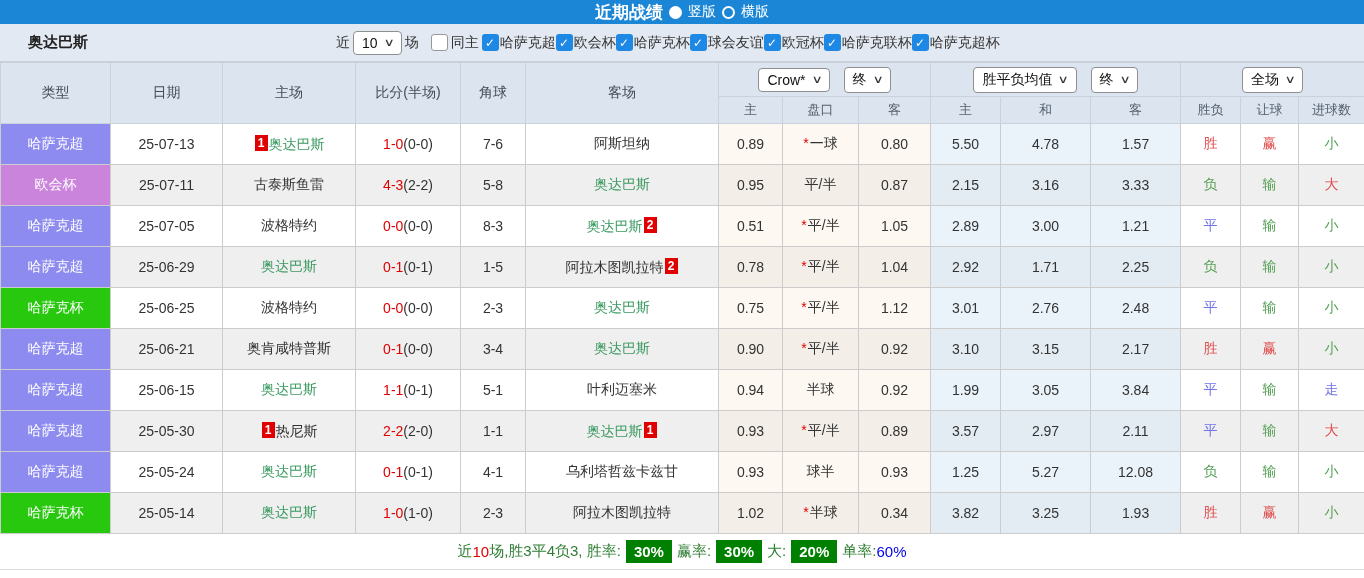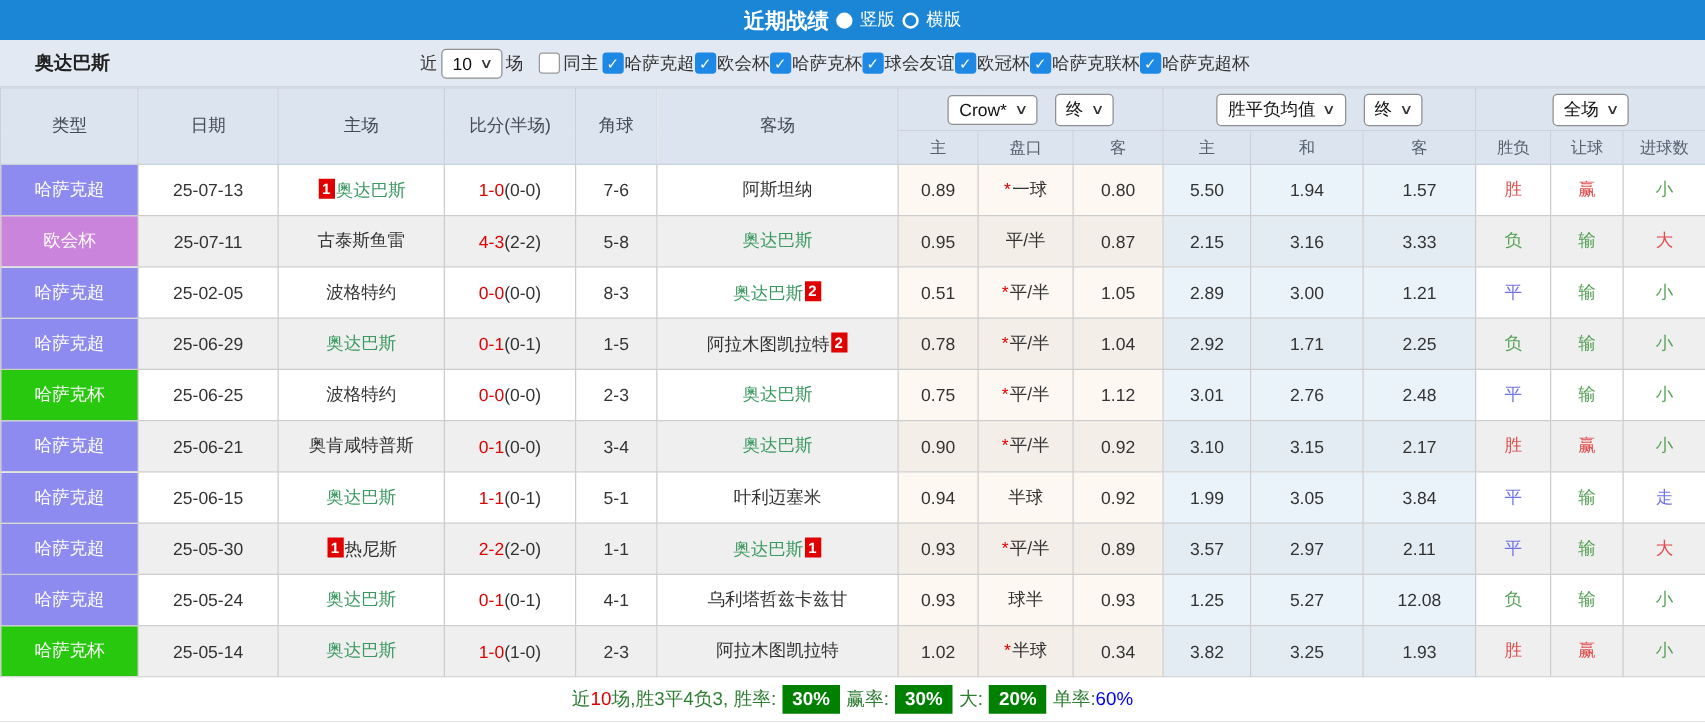--- a/index.html
+++ b/index.html
@@ -1,20 +1,20 @@
 <!DOCTYPE html>
 <html><head>
 <meta charset="utf-8">
 <style>
   * { box-sizing: border-box; margin: 0; padding: 0; }
   html,body { width: 1364px; background: #fff; font-family: "Liberation Sans", "DejaVu Sans", sans-serif; }
   .page { width: 1364px; }
 
   
-  .topbar { height: 32px; background: #1b86d6; display: flex; align-items: center; justify-content: center; gap: 6px; color: #fff; }
+  .topbar { height: 24px; background: #1b86d6; display: flex; align-items: center; justify-content: center; gap: 6px; color: #fff; }
   .topbar .title { font-size: 17px; font-weight: bold; }
   .radio { width: 13px; height: 13px; border-radius: 50%; border: 2px solid #fff; display: inline-block; cursor: pointer; }
   .radio.selected { background: #fff; }
   .topbar .rlabel { font-size: 14px; }
 
   
   .filterbar { height: 38px; background: #e3e9f2; display: flex; align-items: center; border-bottom: 1px solid #c6cfda; }
   .filterbar .team { font-size: 15px; font-weight: bold; color: #222; margin-left: 28px; width: 90px; }
   .filters { display: flex; align-items: center; margin-left: 218px; gap: 3px; font-size: 14px; color: #333; }
   .select { display: inline-flex; align-items: center; gap: 7px; background: #fff; border: 1px solid #8f8f8f; border-radius: 4px; padding: 3px 8px; font-size: 14px; color: #111; cursor: pointer; white-space: nowrap; }
@@ -193,21 +193,21 @@
           <td class="type-cell" style="background: rgb(141, 139, 239);">哈萨克超</td>
           <td class="date-cell">25-07-13</td>
           <td class="team-cell"><span class="card-badge">1</span><span class="team-green">奥达巴斯</span></td>
           <td class="score-cell"><span class="score-ft">1-0</span><span class="score-ht">(0-0)</span></td>
           <td class="corner-cell">7-6</td>
           <td class="team-cell"><span class="team-black">阿斯坦纳</span></td>
           <td class="crow">0.89</td>
           <td class="crow"><span class="star">*</span><span>一球</span></td>
           <td class="crow">0.80</td>
           <td class="avg">5.50</td>
-          <td class="avg">1.94</td>
+          <td class="avg">4.78</td>
           <td class="avg">1.57</td>
           <td class="res c-red">胜</td>
           <td class="res c-red">赢</td>
           <td class="res c-green">小</td>
         </tr>
         <tr>
           <td class="type-cell" style="background: rgb(203, 132, 220);">欧会杯</td>
           <td class="date-cell">25-07-11</td>
           <td class="team-cell"><span class="team-black">古泰斯鱼雷</span></td>
           <td class="score-cell"><span class="score-ft">4-3</span><span class="score-ht">(2-2)</span></td>
@@ -218,21 +218,21 @@
           <td class="crow">0.87</td>
           <td class="avg">2.15</td>
           <td class="avg">3.16</td>
           <td class="avg">3.33</td>
           <td class="res c-green">负</td>
           <td class="res c-green">输</td>
           <td class="res c-red">大</td>
         </tr>
         <tr>
           <td class="type-cell" style="background: rgb(141, 139, 239);">哈萨克超</td>
-          <td class="date-cell">25-02-05</td>
+          <td class="date-cell">25-07-05</td>
           <td class="team-cell"><span class="team-black">波格特约</span></td>
           <td class="score-cell"><span class="score-ft">0-0</span><span class="score-ht">(0-0)</span></td>
           <td class="corner-cell">8-3</td>
           <td class="team-cell"><span class="team-green">奥达巴斯</span><span class="card-badge">2</span></td>
           <td class="crow">0.51</td>
           <td class="crow"><span class="star">*</span><span>平/半</span></td>
           <td class="crow">1.05</td>
           <td class="avg">2.89</td>
           <td class="avg">3.00</td>
           <td class="avg">1.21</td>

